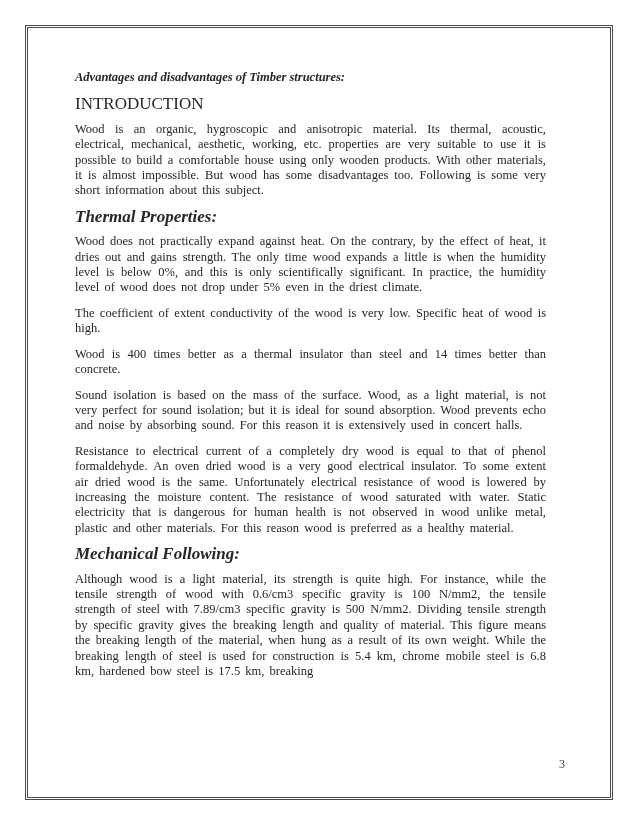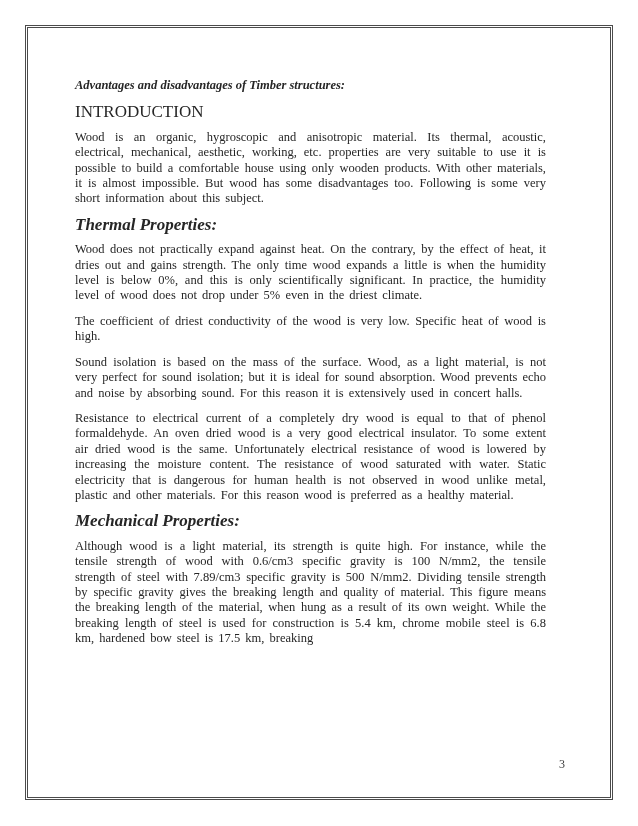--- a/index.html
+++ b/index.html
@@ -29,21 +29,21 @@
     position: absolute;
     left: 75px;
     right: 76px;
     top: 70px;
   }
   .doc-title {
     font-weight: bold;
     font-style: italic;
     font-size: 12.5px;
     line-height: 15.4px;
-    margin: 8px 0 11px 0;
+    margin: 0 0 11px 0;
   }
   .section-heading {
     font-weight: bold;
     font-style: italic;
     font-size: 17px;
     line-height: 15.4px;
     margin: 0 0 10px 0;
   }
   .section-heading.plain {
     font-weight: normal;
@@ -71,24 +71,25 @@
 
 <div class="content">
 
   <div class="doc-title">Advantages and disadvantages of Timber structures:</div>
 
   <div class="section-heading plain">INTRODUCTION</div>
   <p class="body-para">Wood is an organic, hygroscopic and anisotropic material. Its thermal, acoustic, electrical, mechanical, aesthetic, working, etc. properties are very suitable to use it is possible to build a comfortable house using only wooden products. With other materials, it is almost impossible. But wood has some disadvantages too. Following is some very short information about this subject.</p>
 
   <div class="section-heading">Thermal Properties:</div>
   <p class="body-para">Wood does not practically expand against heat. On the contrary, by the effect of heat, it dries out and gains strength. The only time wood expands a little is when the humidity level is below 0%, and this is only scientifically significant. In practice, the humidity level of wood does not drop under 5% even in the driest climate.</p>
-  <p class="body-para">The coefficient of driest conductivity of the wood is very low. Specific heat of wood is high.</p>
+  <p class="body-para">The coefficient of extent conductivity of the wood is very low. Specific heat of wood is high.</p>
+  <p class="body-para">Wood is 400 times better as a thermal insulator than steel and 14 times better than concrete.</p>
 
   <p class="body-para">Sound isolation is based on the mass of the surface. Wood, as a light material, is not very perfect for sound isolation; but it is ideal for sound absorption. Wood prevents echo and noise by absorbing sound. For this reason it is extensively used in concert halls.</p>
 
   <p class="body-para">Resistance to electrical current of a completely dry wood is equal to that of phenol formaldehyde. An oven dried wood is a very good electrical insulator. To some extent air dried wood is the same. Unfortunately electrical resistance of wood is lowered by increasing the moisture content. The resistance of wood saturated with water. Static electricity that is dangerous for human health is not observed in wood unlike metal, plastic and other materials. For this reason wood is preferred as a healthy material.</p>
 
-  <div class="section-heading">Mechanical Properties:</div>
+  <div class="section-heading">Mechanical Following:</div>
   <p class="body-para">Although wood is a light material, its strength is quite high. For instance, while the tensile strength of wood with 0.6/cm3 specific gravity is 100 N/mm2, the tensile strength of steel with 7.89/cm3 specific gravity is 500 N/mm2. Dividing tensile strength by specific gravity gives the breaking length and quality of material. This figure means the breaking length of the material, when hung as a result of its own weight. While the breaking length of steel is used for construction is 5.4 km, chrome mobile steel is 6.8 km, hardened bow steel is 17.5 km, breaking</p>
 
 </div>
 
 <div class="page-number">3</div>
 
 </body></html>

